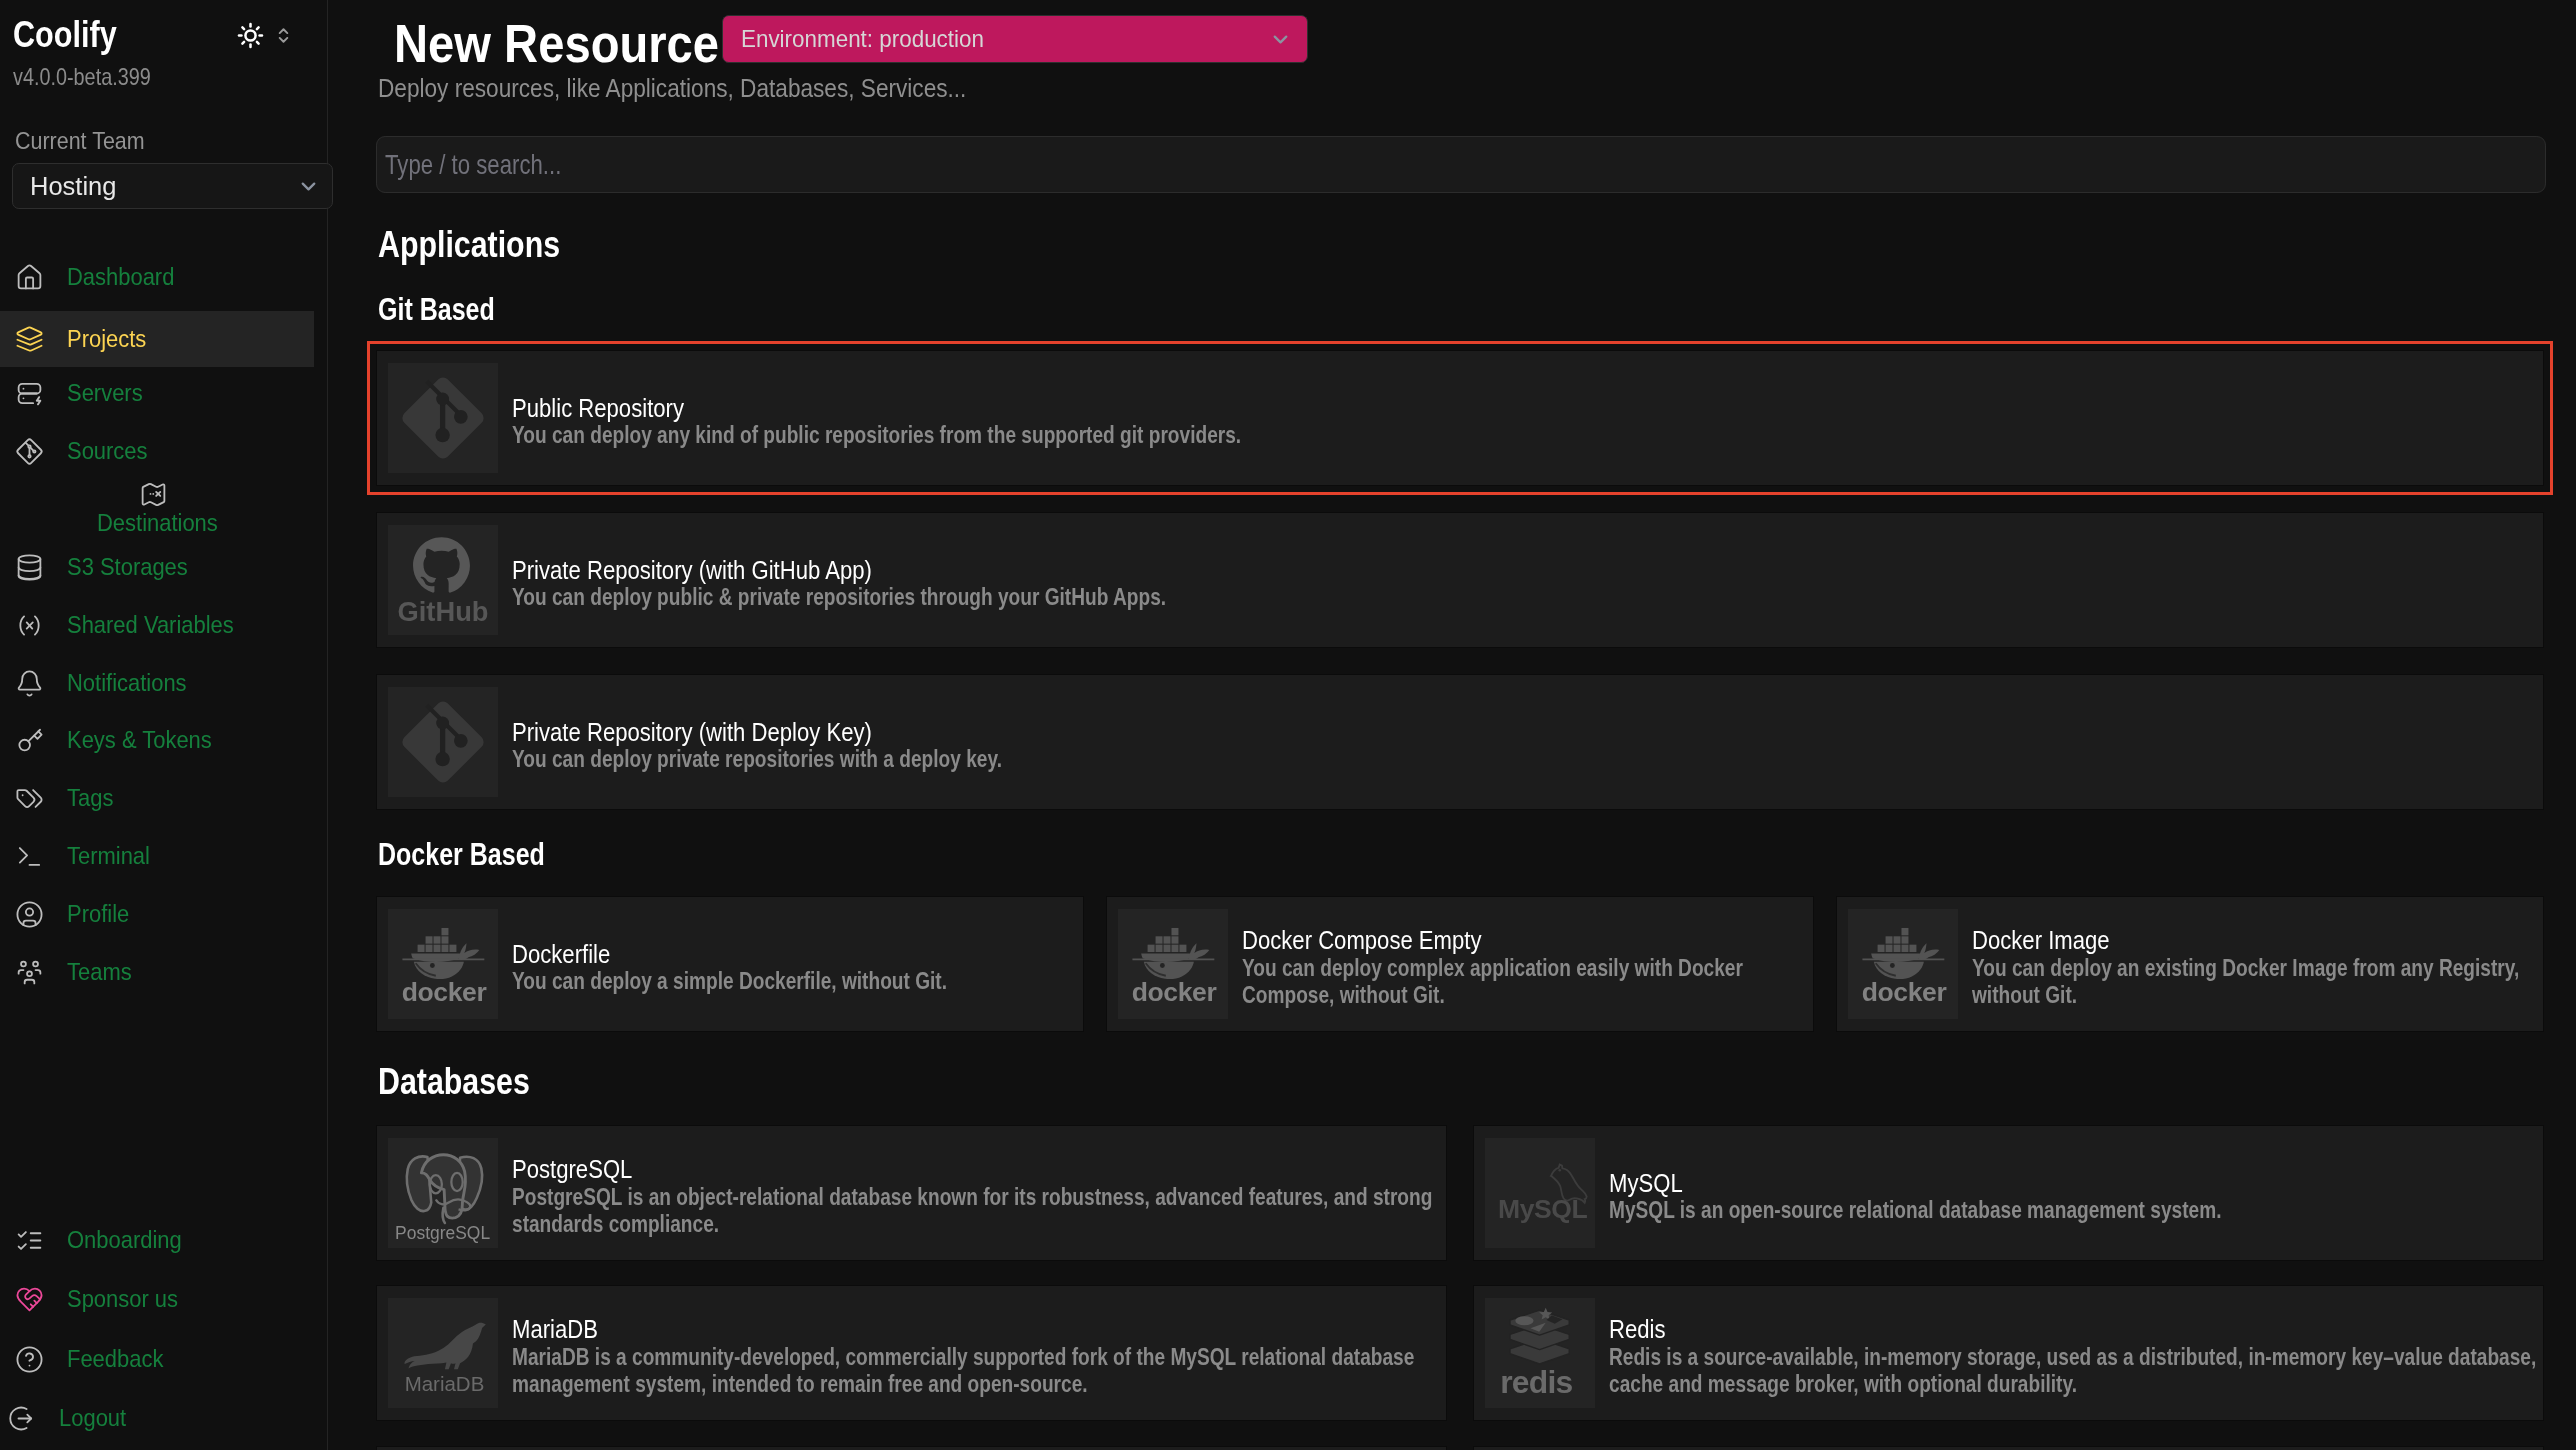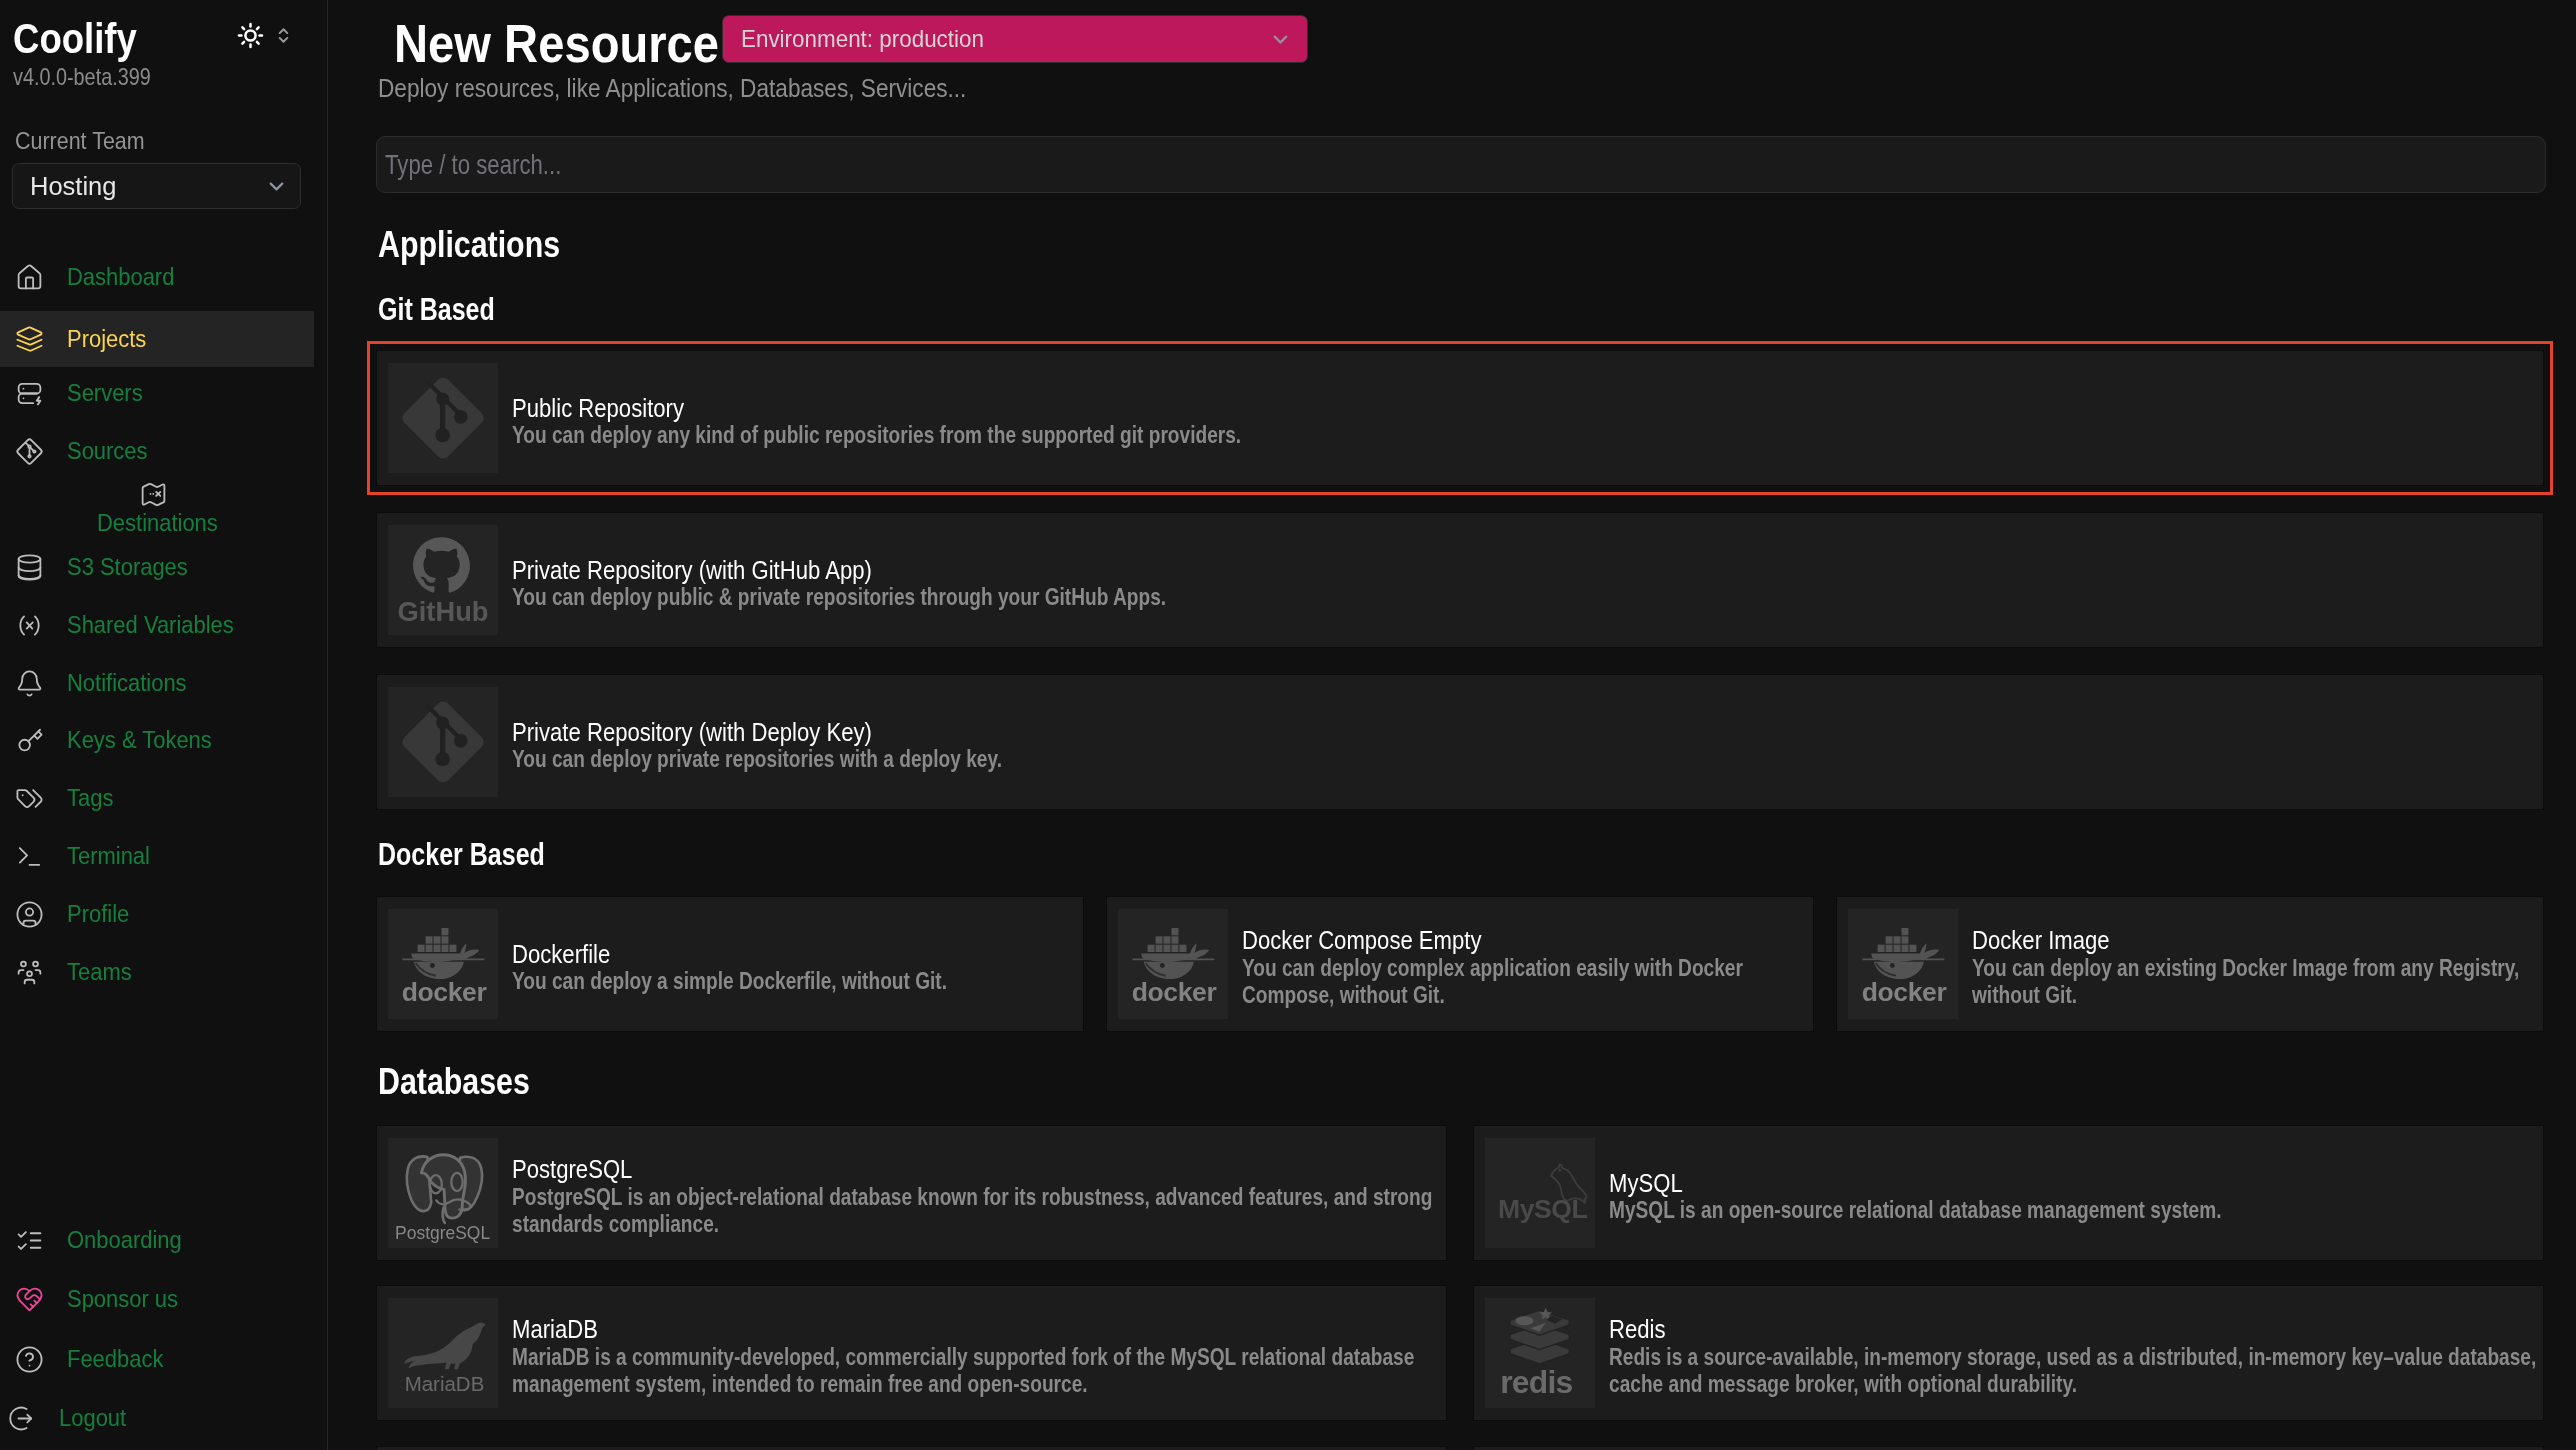--- a/index.html
+++ b/index.html
@@ -1,22 +1,22 @@
 <!DOCTYPE html>
 <html style="font-size:12.2px"><head>
 <meta charset="utf-8">
 <style>
 html,body{margin:0;padding:0;}
 body{width:2576px;height:1450px;background:#101010;font-family:"Liberation Sans",sans-serif;overflow:hidden;position:relative;}
 .abs{position:absolute;}
 #sidebar{position:absolute;left:0;top:0;width:328px;height:1450px;border-right:0.8px solid #242424;box-sizing:border-box;}
-.logo{position:absolute;left:13px;top:13.7px;font-size:43px;font-weight:700;color:#fff;}
+.logo{position:absolute;left:13px;top:13.7px;font-size:36px;font-weight:700;color:#fff;}
 .ver{position:absolute;left:13px;top:64px;font-size:23.6px;color:#8b8b8b;}
 .curteam{position:absolute;left:15.2px;top:127px;font-size:24.4px;color:#949494;}
-.hsel{position:absolute;left:12.2px;top:163px;width:289px;height:46px;box-sizing:border-box;background:#161616;border:1.5px solid #2e2e2e;border-radius:6.9px;display:flex;align-items:center;padding:0 12.2px 0 17px;justify-content:space-between;color:#e8e8e8;font-size:26px;}
+.hsel{position:absolute;left:12.2px;top:163px;width:321px;height:46px;box-sizing:border-box;background:#161616;border:1.5px solid #2e2e2e;border-radius:6.9px;display:flex;align-items:center;padding:0 12.2px 0 17px;justify-content:space-between;color:#e8e8e8;font-size:26px;}
 .nav{position:absolute;left:0;width:314px;height:58px;display:flex;align-items:center;box-sizing:border-box;padding-left:15.2px;color:#15803d;font-size:24.4px;}
 .nav svg{width:29px;height:29px;flex:none;margin-right:23px;color:#bdbdbd;}
 .nav.sel{background:#242424;color:#fcd452;}.nav.sel svg{color:#fcd452;}
 .h1{position:absolute;font-size:53px;font-weight:700;color:#fff;line-height:53px;}
 .h2{position:absolute;font-size:37px;font-weight:700;color:#fff;line-height:37px;}
 .h3{position:absolute;font-size:30.5px;font-weight:700;color:#fff;line-height:30.5px;}
 .sub{position:absolute;font-size:26px;color:#8f8f8f;line-height:26px;}
 .esel{position:absolute;left:722px;top:15.2px;width:586px;height:48px;box-sizing:border-box;background:#be185d;border:1.5px solid #2f2f2f;border-radius:6.9px;display:flex;align-items:center;justify-content:space-between;padding:0 15.2px 0 18.3px;color:#d6d6d6;font-size:23.6px;}
 .search{position:absolute;left:376px;top:136px;width:2170px;height:57px;box-sizing:border-box;background:#1a1a1a;border:1.5px solid #2c2c2c;border-radius:9.1px;display:flex;align-items:center;padding:0 8px;color:#71717a;font-size:27.4px;}
 .card{position:absolute;background:#1c1c1c;border:1.5px solid #0b0b0b;box-sizing:border-box;display:flex;align-items:center;padding:11.4px;}

